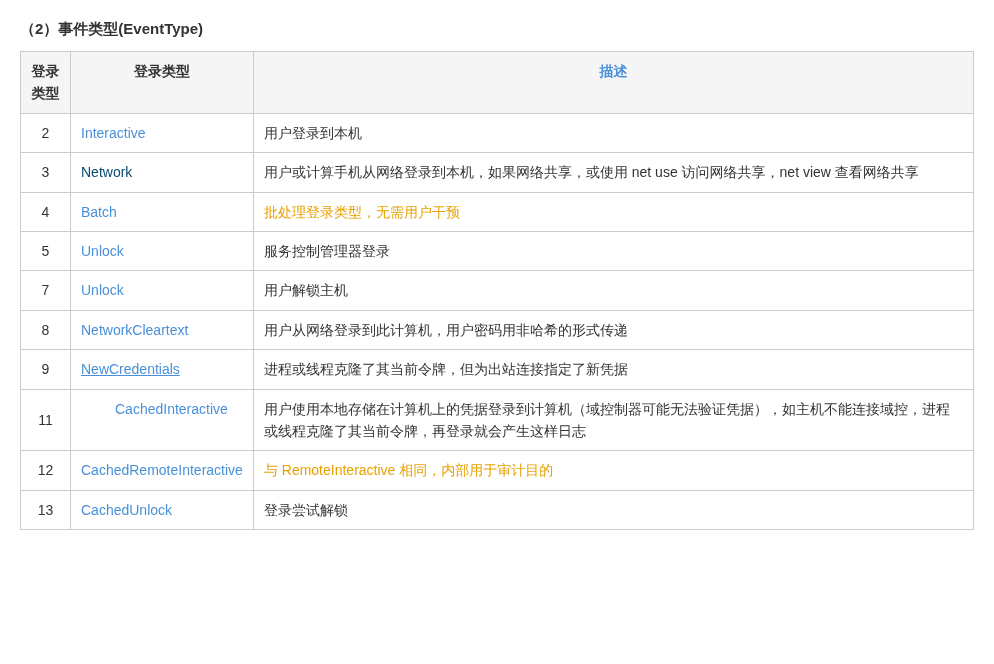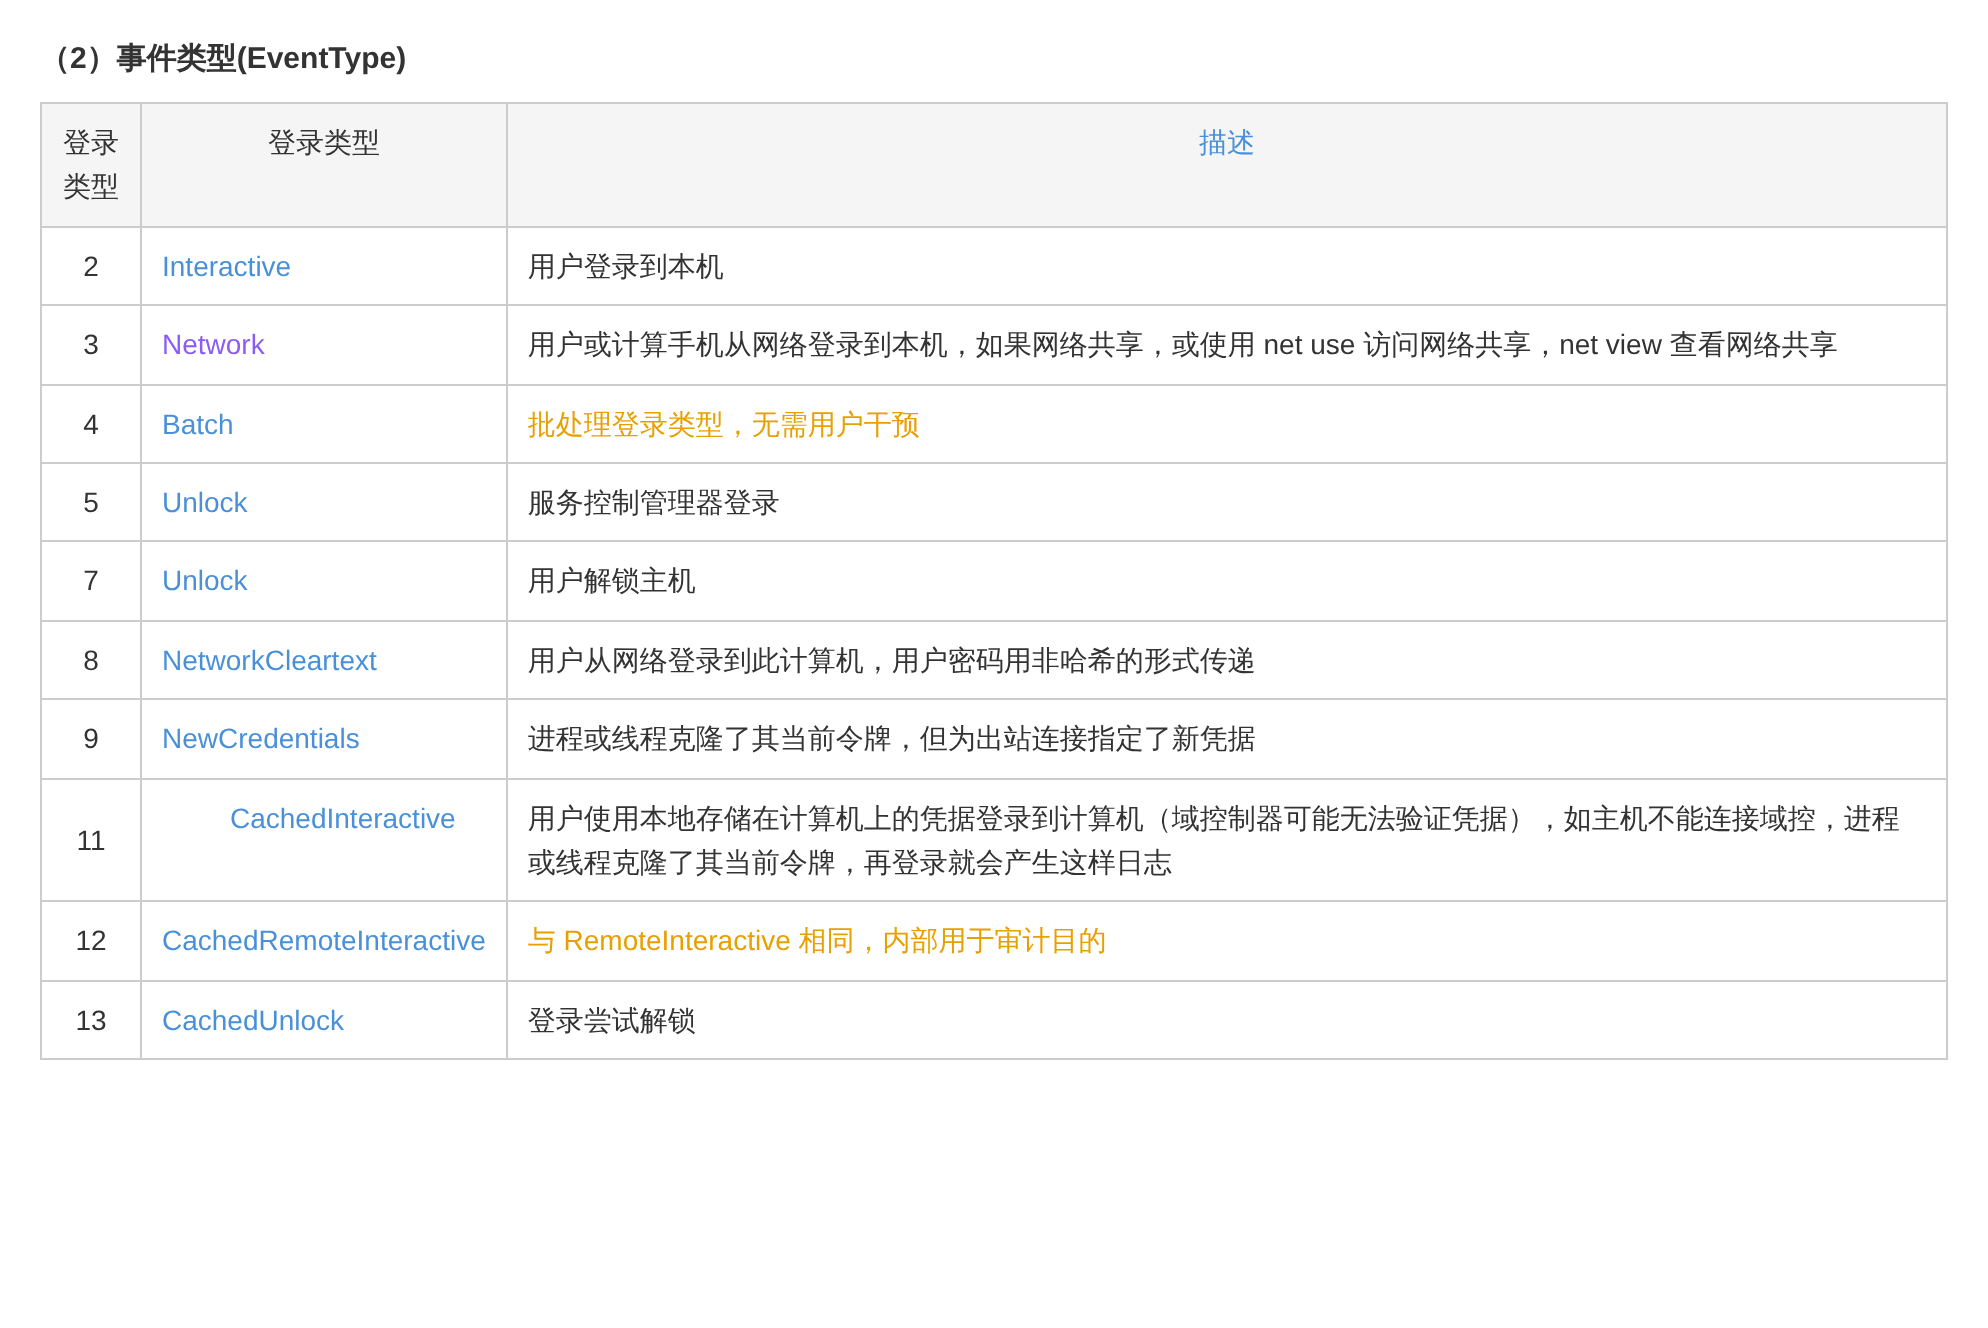--- a/index.html
+++ b/index.html
@@ -28,21 +28,21 @@
     th, td {
       border: 1px solid #ccc;
       padding: 8px 10px;
       vertical-align: top;
       line-height: 1.6;
     }
     thead tr {
       background: #f5f5f5;
     }
     th {
-      font-weight: normal;
+      font-weight: bold;
       color: #333;
       margin-left: 44px;
     }
     .col-num {
       width: 50px;
       text-align: center;
     }
     .col-type {
       width: 180px;
     }
@@ -71,21 +71,21 @@
     </tr>
   </thead>
   <tbody id="table-body">
   <tr>
         <td class="num-cell">2</td>
         <td style="color: rgb(74, 144, 217);">Interactive</td>
         <td>用户登录到本机</td>
       </tr>
       <tr>
         <td class="num-cell">3</td>
-        <td style="color: #8b5cf6;">Network</td>
+        <td style="color: #0c4a6e;">Network</td>
         <td>用户或计算手机从网络登录到本机，如果网络共享，或使用 net use 访问网络共享，net view 查看网络共享</td>
       </tr>
       <tr>
         <td class="num-cell">4</td>
         <td style="color: rgb(74, 144, 217);">Batch</td>
         <td style="color: rgb(232, 160, 0);">批处理登录类型，无需用户干预</td>
       </tr>
       <tr>
         <td class="num-cell">5</td>
         <td style="color: rgb(74, 144, 217);">Unlock</td>
@@ -96,21 +96,21 @@
         <td style="color: rgb(74, 144, 217);">Unlock</td>
         <td>用户解锁主机</td>
       </tr>
       <tr>
         <td class="num-cell">8</td>
         <td style="color: rgb(74, 144, 217);">NetworkCleartext</td>
         <td>用户从网络登录到此计算机，用户密码用非哈希的形式传递</td>
       </tr>
       <tr>
         <td class="num-cell">9</td>
-        <td style="color: rgb(74, 144, 217);">NewCredentials</td>
+        <td style="color: rgb(74, 144, 217); text-decoration: underline;">NewCredentials</td>
         <td>进程或线程克隆了其当前令牌，但为出站连接指定了新凭据</td>
       </tr>
       <tr>
         <td class="num-cell">11</td>
         <td style="color: rgb(74, 144, 217); padding-left: 44px;">CachedInteractive</td>
         <td>用户使用本地存储在计算机上的凭据登录到计算机（域控制器可能无法验证凭据），如主机不能连接域控，进程或线程克隆了其当前令牌，再登录就会产生这样日志</td>
       </tr>
       <tr>
         <td class="num-cell">12</td>
         <td style="color: rgb(74, 144, 217);">CachedRemoteInteractive</td>

